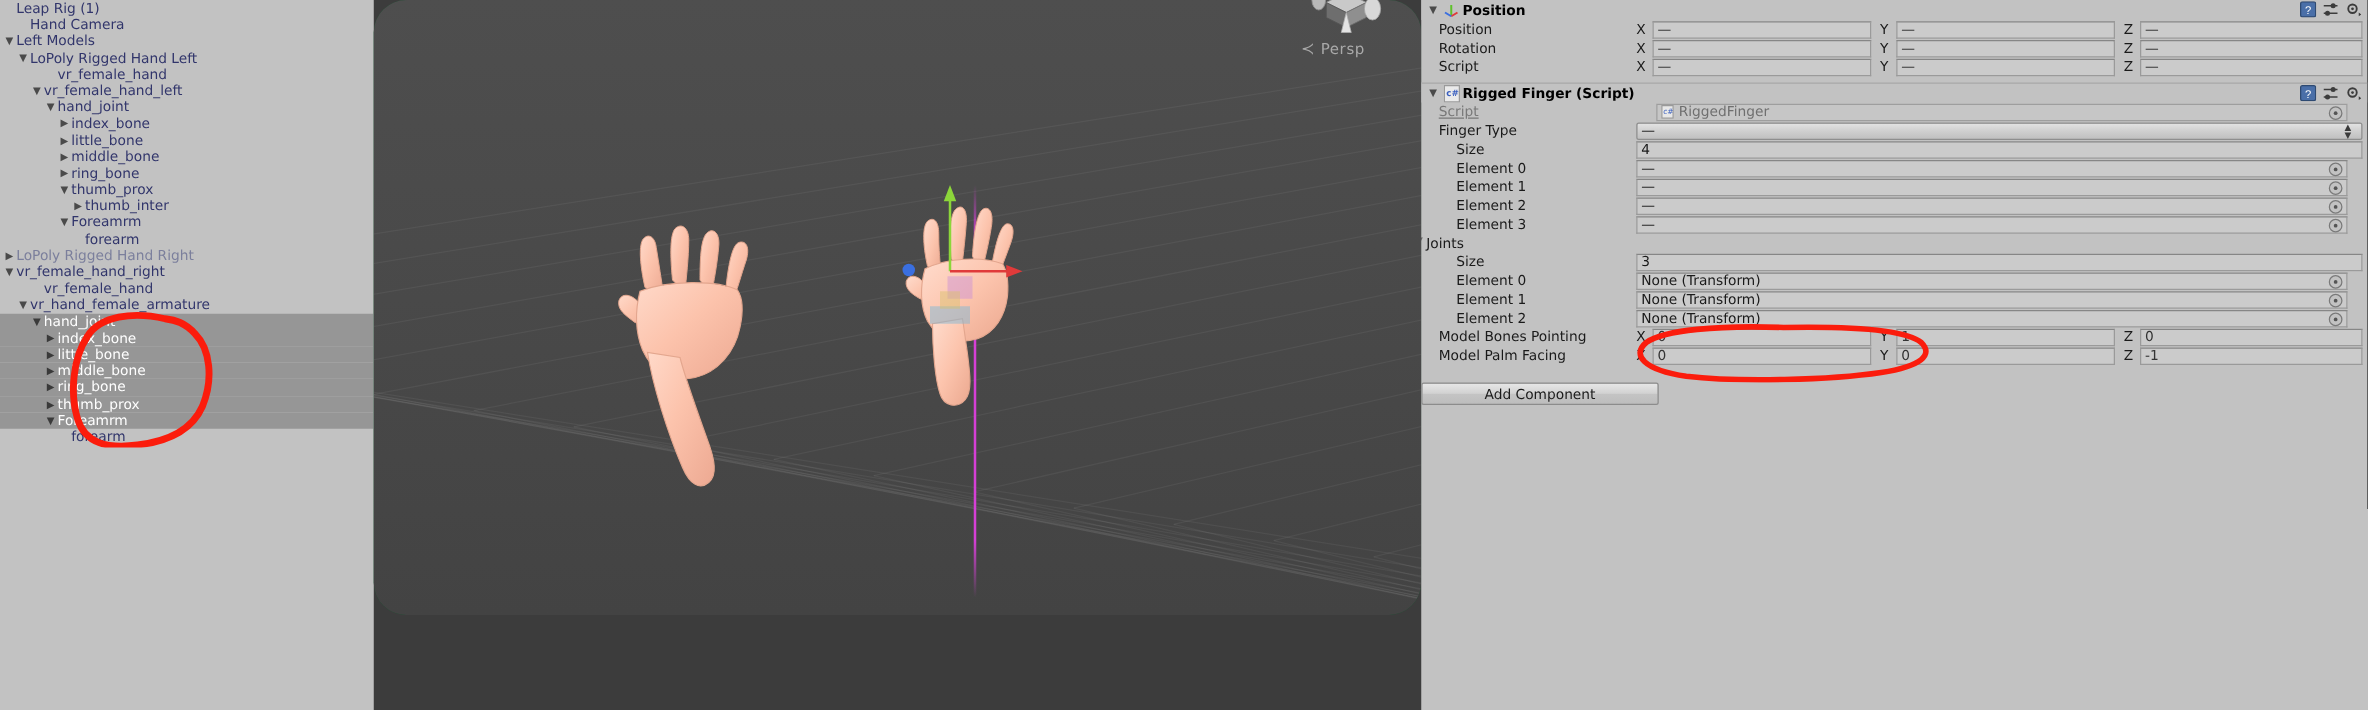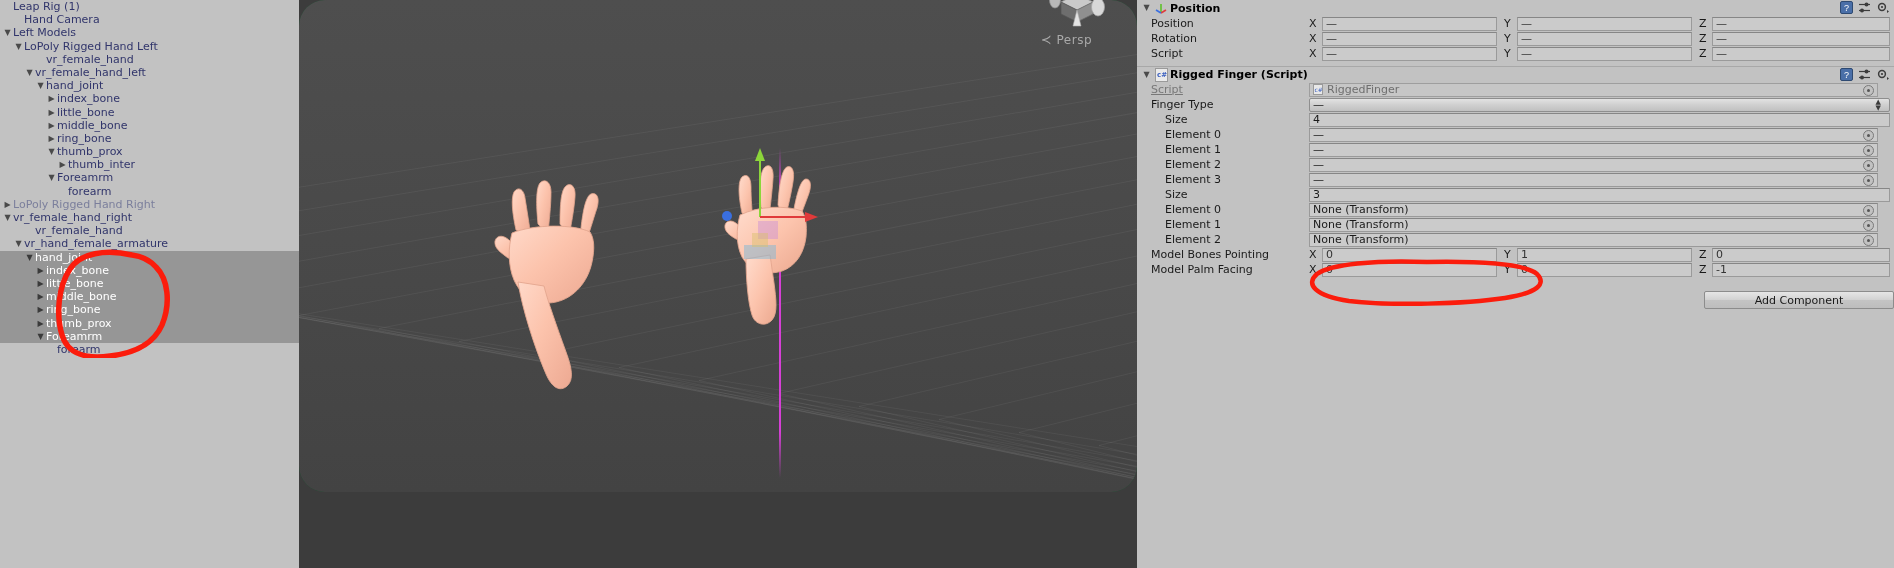--- a/index.html
+++ b/index.html
@@ -164,41 +164,42 @@
     border: 1px solid #8e8e8e; border-radius: 2px;
   }
   .dd-arrows {
     position: absolute; right: 9px; top: 1px;
     font-size: 7px; line-height: 6px; color: #3a3a3a;
     display: flex; flex-direction: column;
   }
   .script-field {
     background: #c6c6c6; border: 1px solid #9e9e9e;
     color: #6f6f6f;
+    margin-left: 16px;
   }
   .script-icon {
     width: 10px; height: 11px; background: #e8e8e8;
     border: 1px solid #9a9a9a;
     margin-right: 4px; flex: 0 0 10px;
     position: relative;
   }
   .script-icon::after {
     content: "c#"; position: absolute; left: 0.5px; top: -1px;
     font-size: 6px; color: #3a5fbf; line-height: 11px;
   }
   .cs-badge {
     width: 13px; height: 14px; background: #eaeaea;
     border: 1px solid #9a9a9a; position: relative; display: inline-block;
   }
   .cs-badge::after {
     content: "c#"; position: absolute; left: 1px; top: 0px;
     font-size: 7px; color: #3a5fbf; line-height: 13px; font-weight: bold;
   }
   #add-component-wrap {
-    display: flex; justify-content: flex-end;
+    display: flex; justify-content: flex-start;
     margin-top: 14px;
   }
   #add-component {
     width: 190px; height: 18px;
     background: linear-gradient(to bottom, #e6e6e6 0%, #d2d2d2 48%, #c4c4c4 52%, #bdbdbd 100%);
     border: 1px solid #8c8c8c; border-radius: 2px;
     font-size: 11px; color: #1a1a1a;
     display: flex; align-items: center; justify-content: center;
     cursor: pointer;
   }
@@ -638,20 +639,23 @@
           </div>
         </div>
         <div class="row">
           <div class="lbl ind2">Element 3</div>
           <div class="wide-field with-dot" style="position: relative;">
             <div class="field">—</div>
             <span class="obj-dot"></span>
           </div>
         </div>
         <div class="row">
+          <div class="lbl ind0 lbl-fold">Joints</div>
+        </div>
+        <div class="row">
           <div class="lbl ind2">Size</div>
           <div class="field wide-field">3</div>
         </div>
         <div class="row">
           <div class="lbl ind2">Element 0</div>
           <div class="wide-field with-dot" style="position: relative;">
             <div class="field">None (Transform)</div>
             <span class="obj-dot"></span>
           </div>
         </div>

